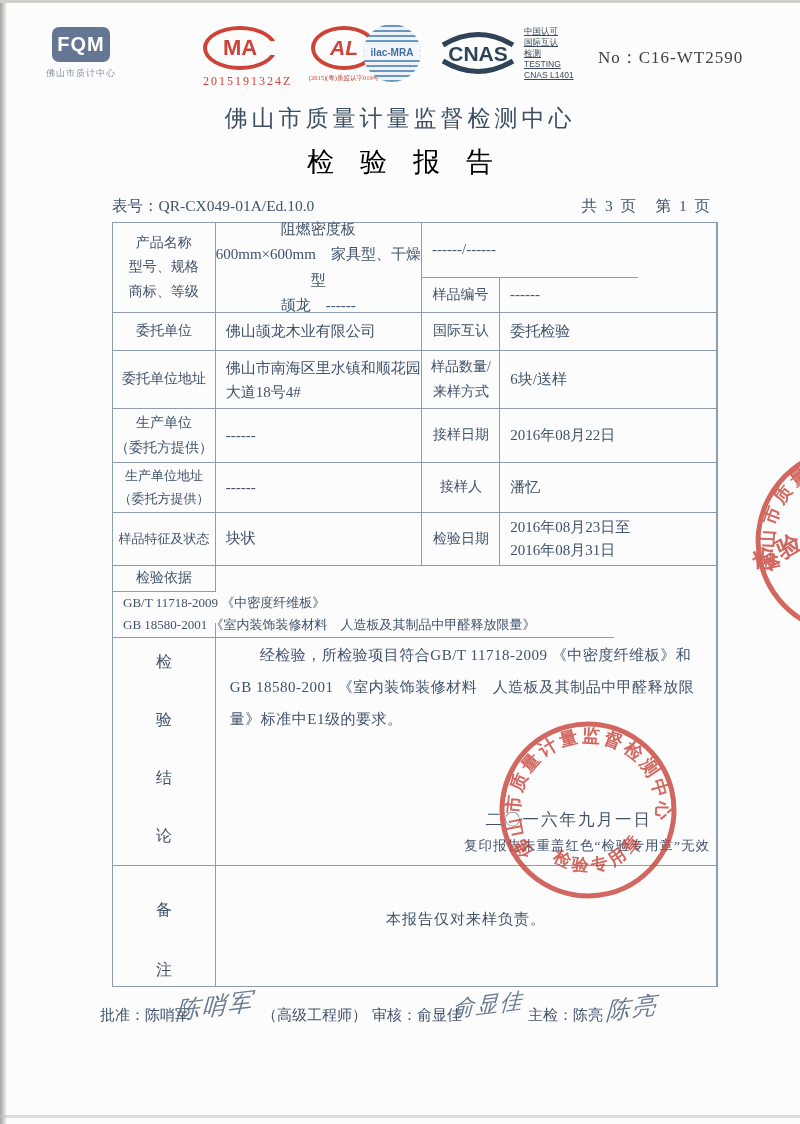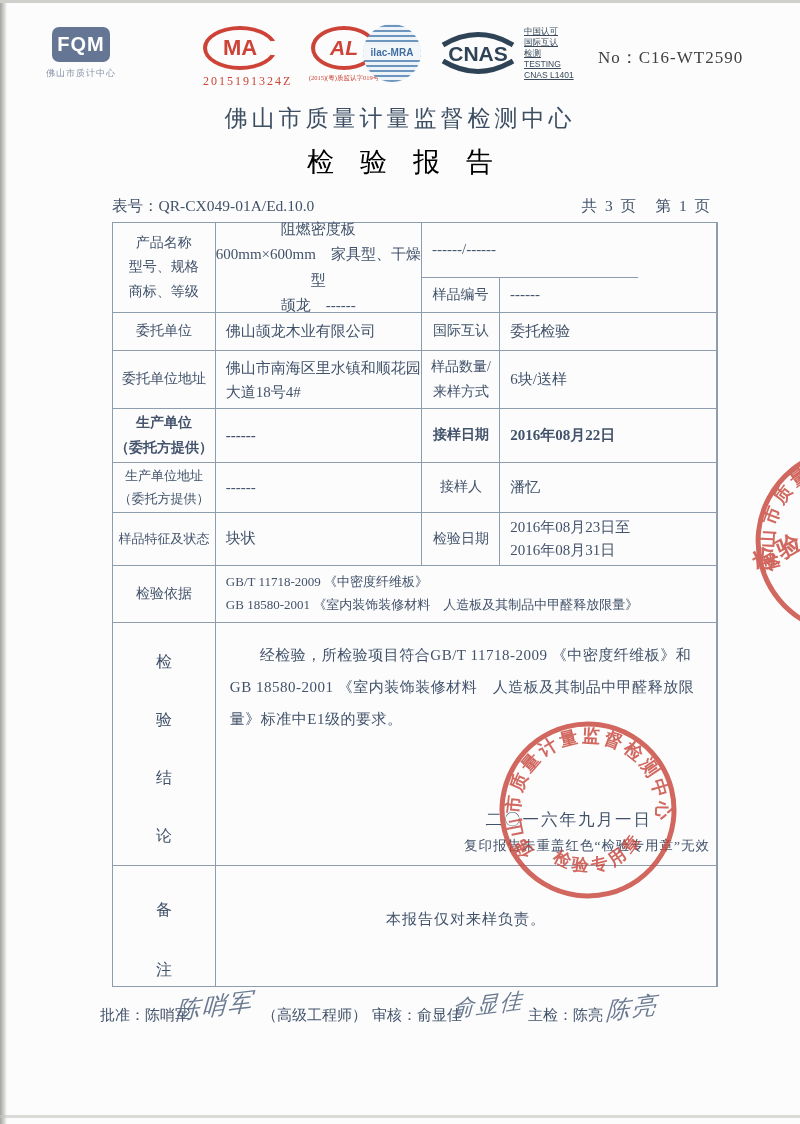--- a/index.html
+++ b/index.html
@@ -155,21 +155,21 @@
     </div>
 
     <div class="row" style="height:58px;">
       <div class="cell lab c1">委托单位地址</div>
       <div class="cell val c2" style="line-height:1.6;">佛山市南海区里水镇和顺花园大道18号4#</div>
       <div class="cell lab c3">样品数量/
 来样方式</div>
       <div class="cell val c4">6块/送样</div>
     </div>
 
-    <div class="row" style="height:54px;font-weight:bold;">
+    <div class="row" style="height:54px;">
       <div class="cell lab c1">生产单位
 （委托方提供）</div>
       <div class="cell val c2">------</div>
       <div class="cell lab c3">接样日期</div>
       <div class="cell val c4">2016年08月22日</div>
     </div>
 
     <div class="row" style="height:50px;">
       <div class="cell lab c1" style="font-size:13px;">生产单位地址
 （委托方提供）</div>
@@ -179,21 +179,21 @@
     </div>
 
     <div class="row" style="height:53px;">
       <div class="cell lab c1" style="font-size:13px;">样品特征及状态</div>
       <div class="cell val c2">块状</div>
       <div class="cell lab c3">检验日期</div>
       <div class="cell val c4" style="line-height:1.55;">2016年08月23日至
 2016年08月31日</div>
     </div>
 
-    <div class="row" style="height:57px;">
+    <div class="row" style="height:57px;flex-direction:column;">
       <div class="cell lab c1">检验依据</div>
       <div class="cell val cspan" style="line-height:1.75; font-size:13px;">GB/T 11718-2009 《中密度纤维板》
 GB 18580-2001 《室内装饰装修材料　人造板及其制品中甲醛释放限量》</div>
     </div>
 
     <div class="row" style="height:243px;">
       <div class="cell lab c1 stack" style="align-items:flex-start; padding-top:10px;">检
 验
 结
 论</div>

